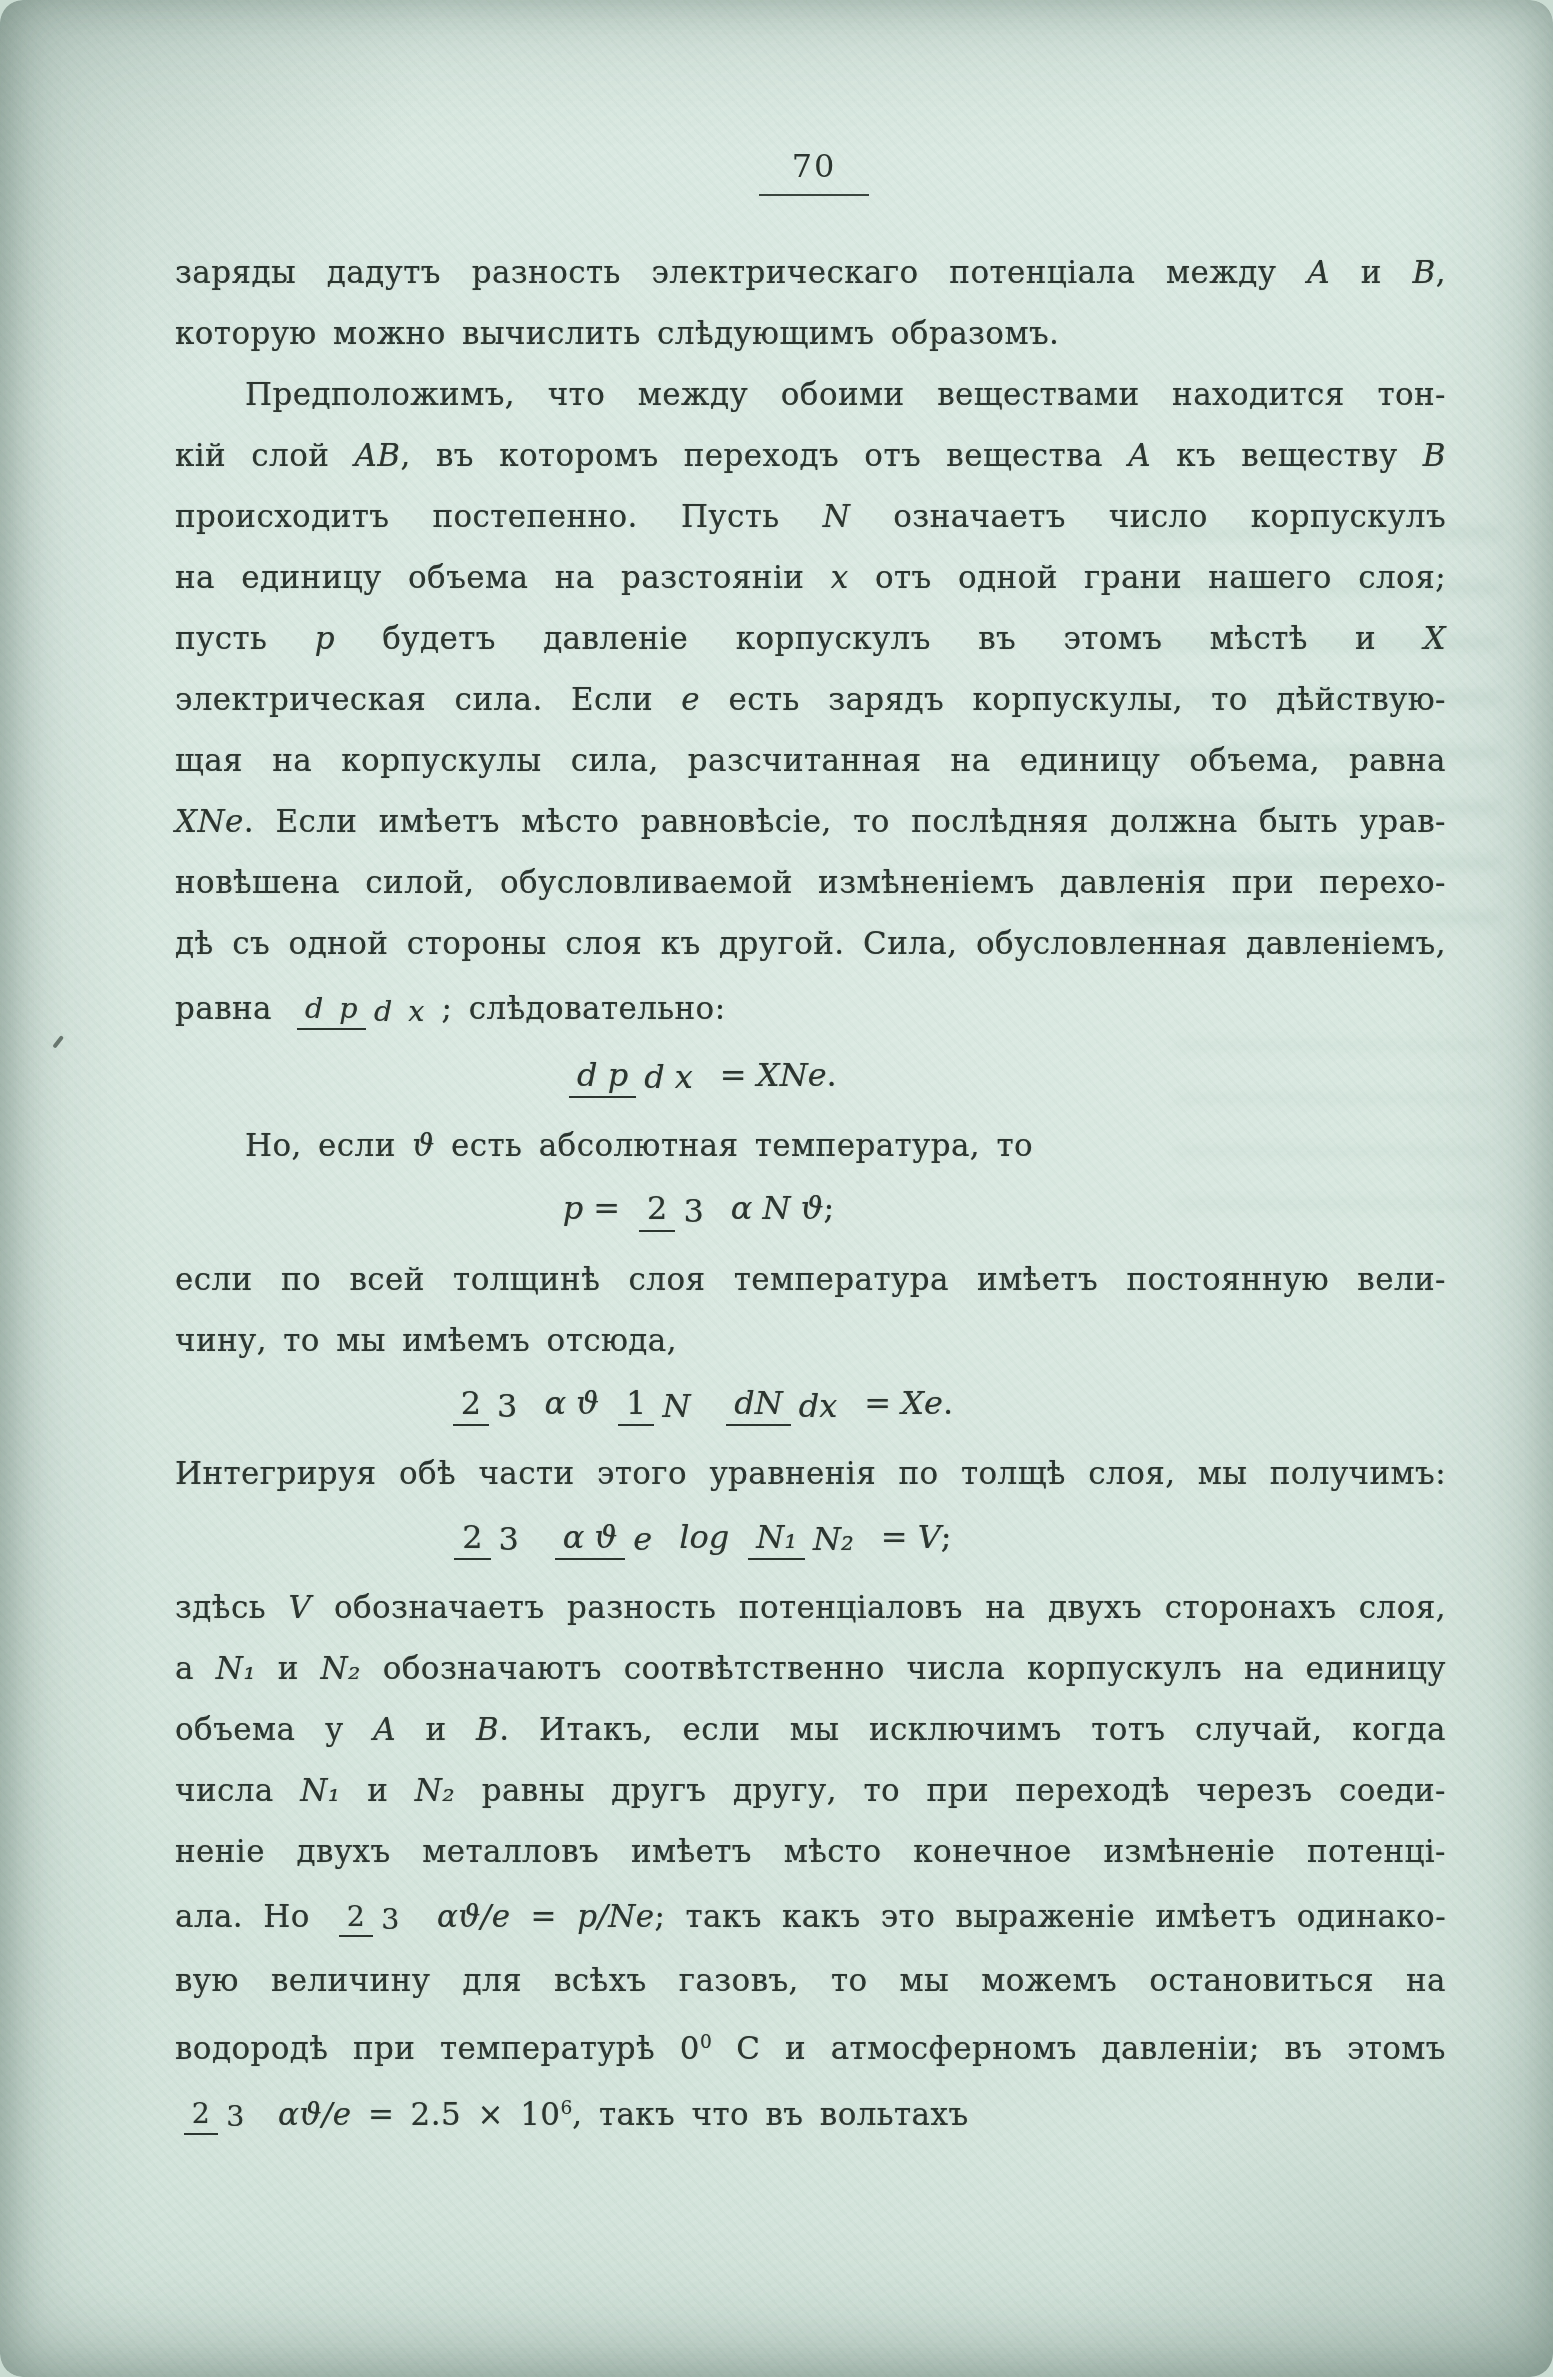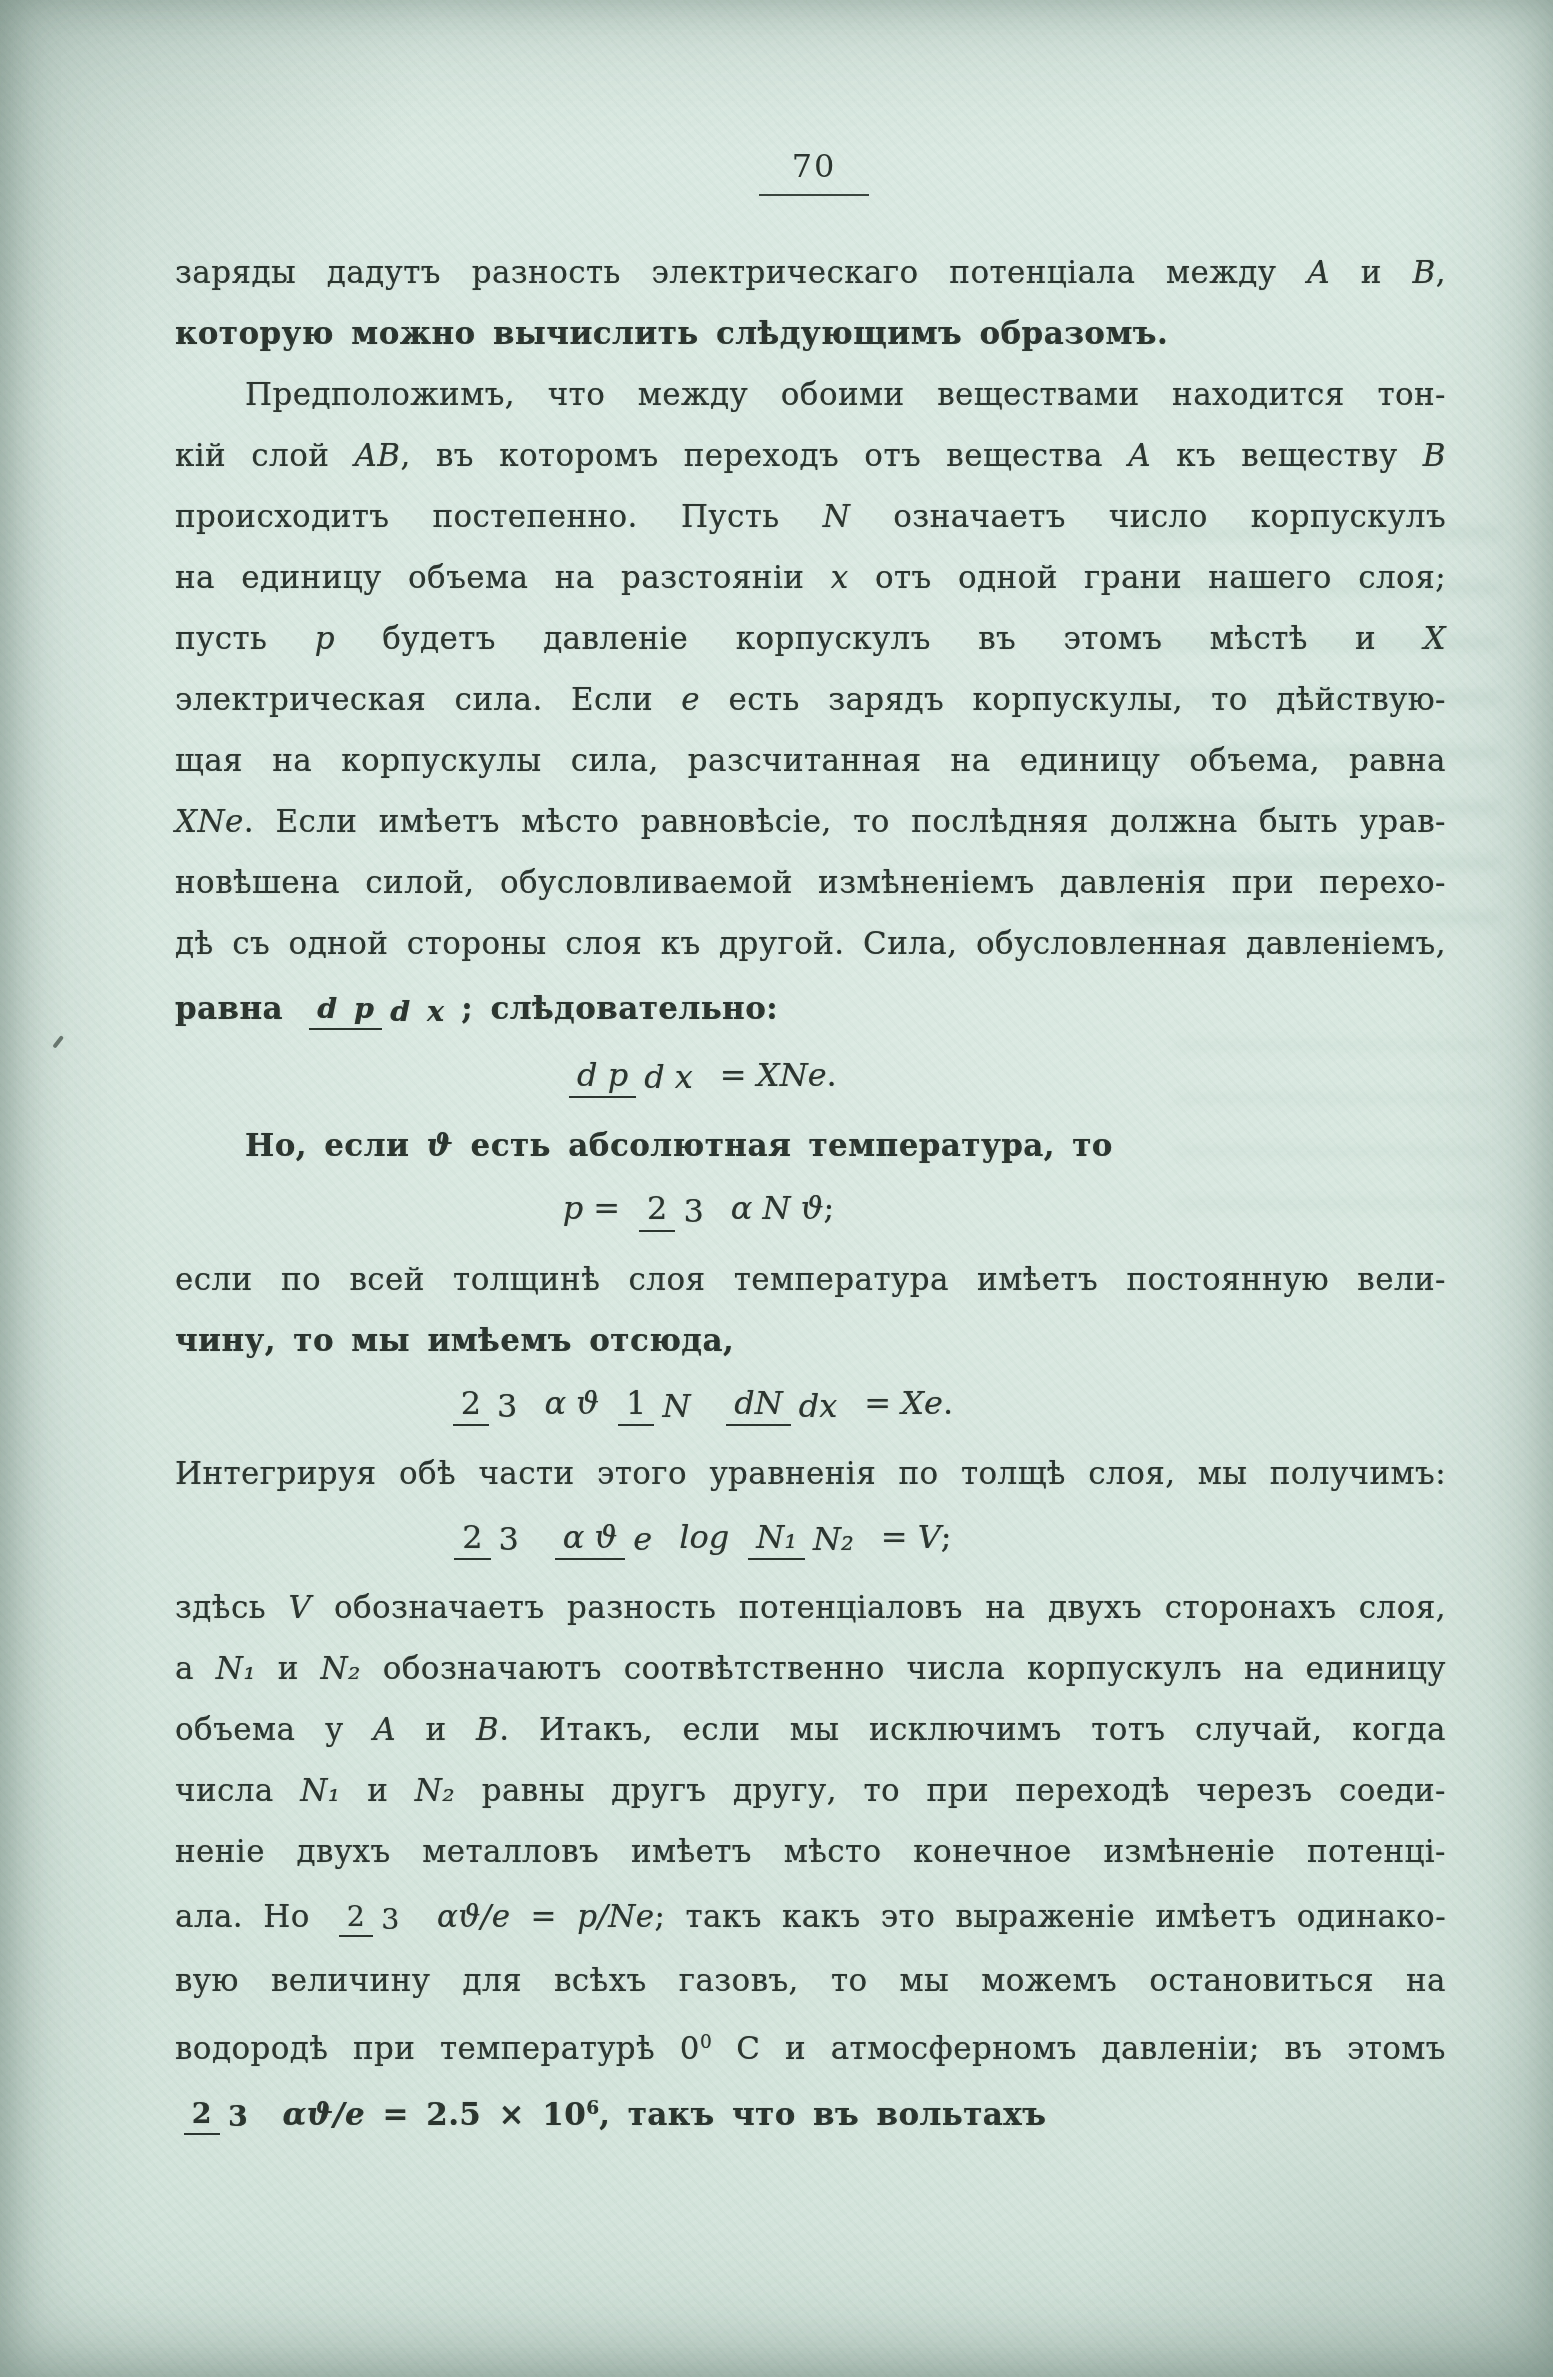--- a/index.html
+++ b/index.html
@@ -17,20 +17,21 @@
       radial-gradient(ellipse 45% 22% at 100% 100%, rgba(90,115,103,0.20), rgba(0,0,0,0) 70%),
       repeating-linear-gradient(47deg, rgba(120,150,138,0.045) 0 2.6px, rgba(0,0,0,0) 2.6px 8px),
       repeating-linear-gradient(-33deg, rgba(255,255,255,0.05) 0 3.5px, rgba(0,0,0,0) 3.5px 9.6px),
       linear-gradient(#d8e8e0,#d2e3da);
     box-shadow:
       inset 0 0 131px rgba(70,95,84,.34),
       inset 0 -17.5px 61px rgba(70,95,84,.22),
       inset 10.5px 0 35px rgba(70,95,84,.18);
     color:#2b352f;
     font-family:"DejaVu Serif","Liberation Serif",serif;
+    border-radius:23px;
   }
   .page-number{
     position:absolute;left:759px;top:147px;width:110px;
     text-align:center;
     font-size:32px;
     letter-spacing:1.8px;
     padding-bottom:8.8px;
     border-bottom:2.6px solid #39443d;
   }
   .text-block{
@@ -39,21 +40,21 @@
   }
   .line{
     line-height:53px;
     text-align:justify;
     text-align-last:justify;
     letter-spacing:0.4px;
     word-spacing:6.1px;
     text-shadow:0 0 0.9px rgba(43,53,47,.55);
     margin-top:8px;
   }
-  .line.short{text-align:center;text-align-last:left;font-weight:bold;}
+  .line.short{text-align:center;text-align-last:left;}
   .line.indent{text-indent:70px;}
   .line.fracline{line-height:normal;padding:12.3px 0 8.8px;}
   .equation{
     text-align:center;
     margin:17.5px 0 21px;
     font-size:32px;
     transform:translateX(-112px);
     text-shadow:0 0 0.9px rgba(43,53,47,.55);
   }
   .i{font-style:italic;}

